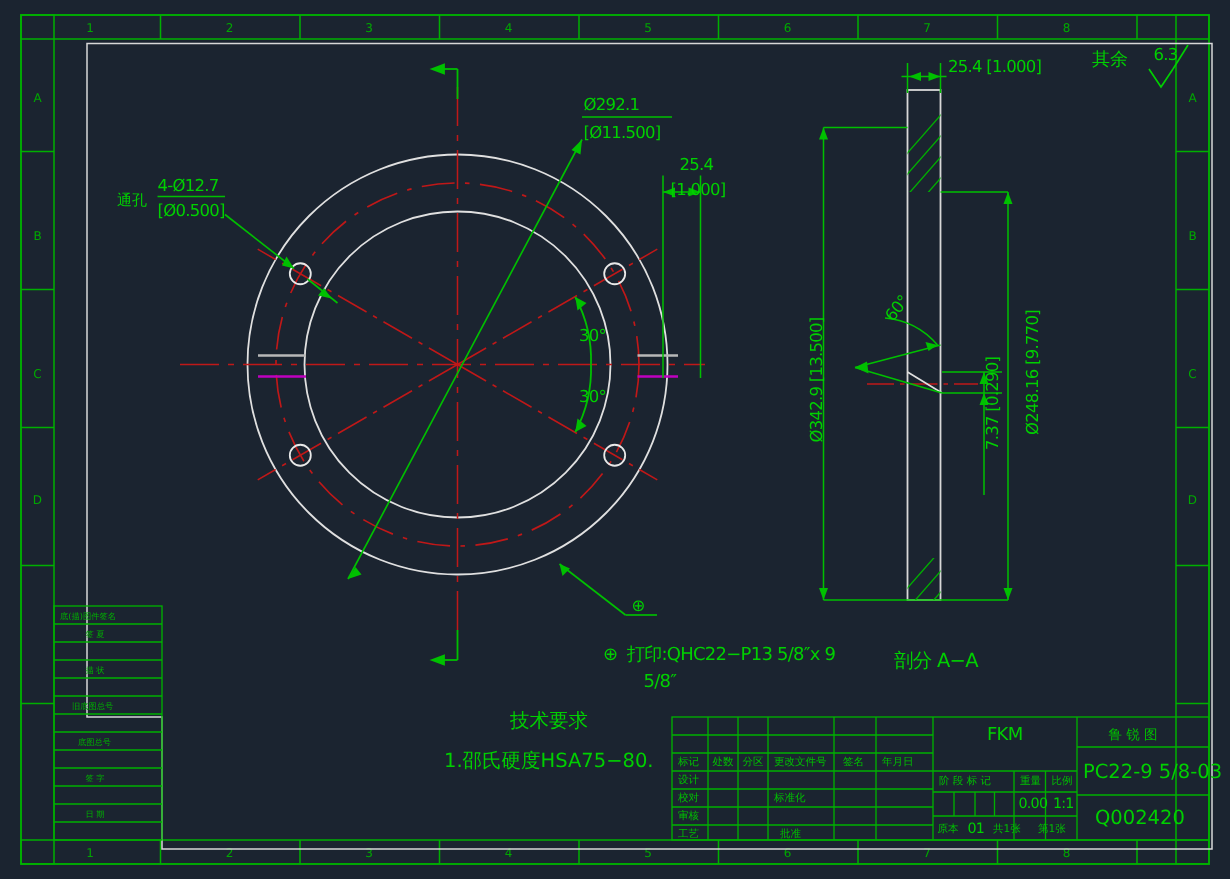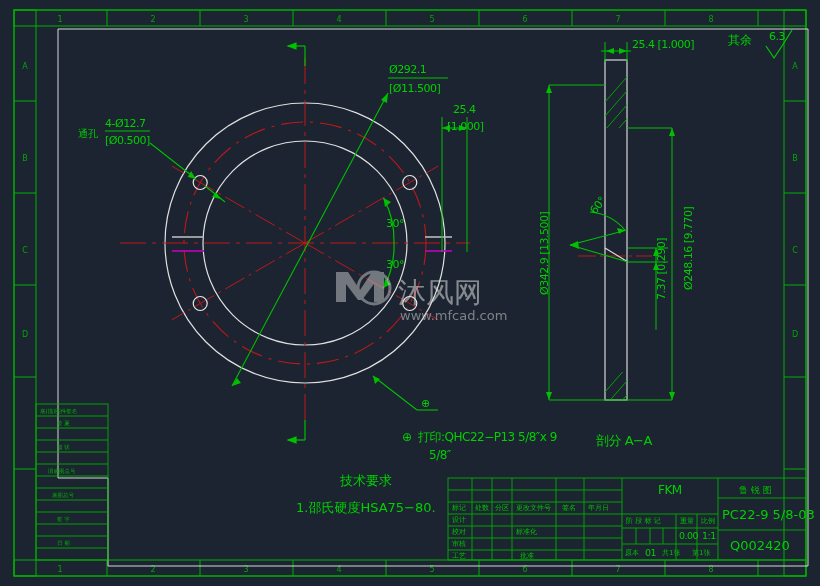--- a/index.html
+++ b/index.html
@@ -361,24 +361,14 @@
     <text class="dimtxt-sm" x="645" y="553">01</text>
     <text class="cjk-sm" x="662" y="553">共1张</text>
     <text class="cjk-sm" x="692" y="553">第1张</text>
 
     <text class="dimtxt" style="font-size:12px" x="658" y="490">FKM</text>
     <text class="cjk-sm" style="font-size:9px" x="739" y="490">鲁  锐  图</text>
     <text class="tbtxt" x="722" y="515">PC22-9 5/8-03</text>
     <text class="tbtxt" x="730" y="546">Q002420</text>
   </svg>
 
-  <div class="wm" style="left:330px;top:258px;width:180px;">
-    <svg width="190" height="64" viewBox="0 0 190 64">
-      <g opacity="0.85">
-        <path d="M6 44 L6 14 L18 14 L30 32 L42 14 L54 14 L54 44 L44 44 L44 26 L32 42 L28 42 L16 26 L16 44 Z" fill="#d8d8d8"></path>
-        <circle cx="44" cy="30" r="16" fill="none" stroke="#d8d8d8" stroke-width="3"></circle>
-      </g>
-      <text x="68" y="36" font-size="28" fill="#e0e0e0" font-family="DejaVu Sans, sans-serif">沐风网</text>
-      <text x="70" y="58" font-size="13" fill="#d0d0d0" font-family="DejaVu Sans, sans-serif">www.mfcad.com</text>
-    </svg>
-  </div>
 
 </div>
 
 </body></html>

